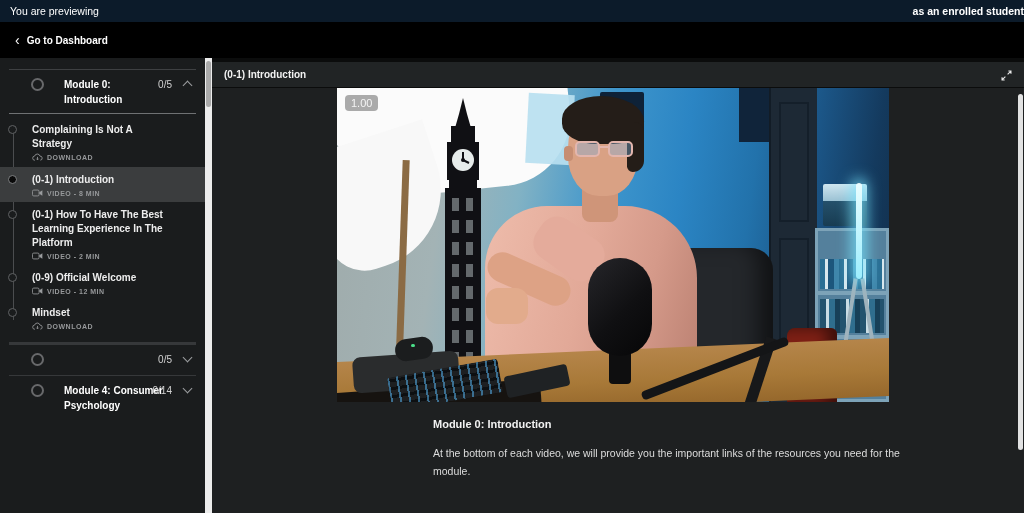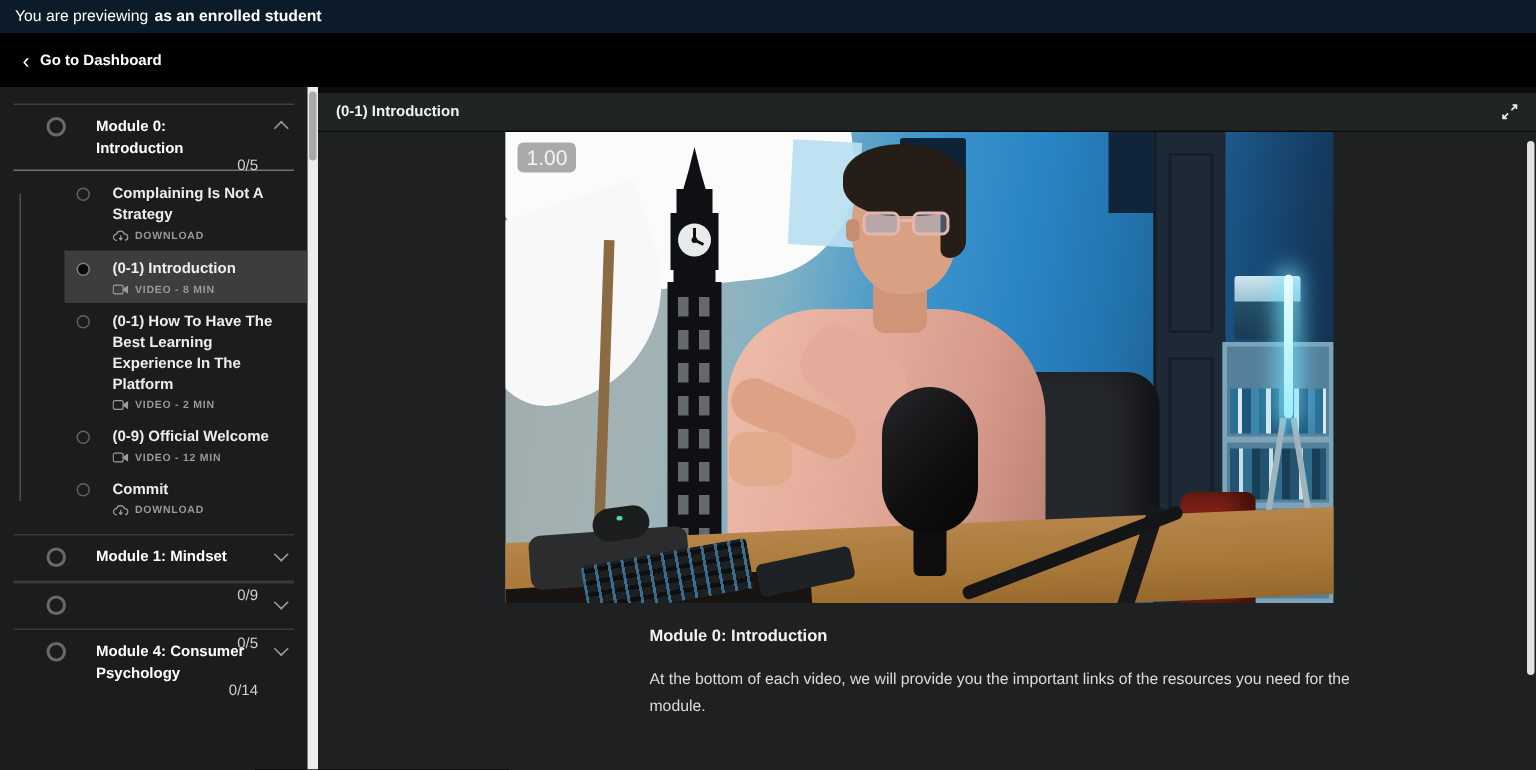--- a/index.html
+++ b/index.html
@@ -3,21 +3,21 @@
 <meta charset="utf-8">
 <style>
   * { margin:0; padding:0; box-sizing:border-box; }
   html,body { width:1024px; height:513px; overflow:hidden; background:#000;
     font-family:"Liberation Sans", sans-serif; }
   .stage { position:relative; width:1024px; height:513px; }
 
   
   .preview-bar { position:absolute; left:0; top:0; width:1024px; height:22px;
     background:#0c1b2a; color:#fff; display:flex; align-items:center;
-    padding-left:10px; font-size:10.5px; }
+    padding-left:10px; font-size:10.5px;justify-content:space-between; }
   .preview-bar b { margin-left:4px; }
 
   
   .app-header { position:absolute; left:0; top:22px; width:1024px; height:36px;
     background:#000; color:#fff; display:flex; align-items:center; }
   .back-link { display:flex; align-items:center; gap:7px; margin-left:15px;
     cursor:pointer; }
   .back-chevron { font-size:14px; line-height:10px; color:#fff; }
   .back-label { font-size:10px; font-weight:bold; }
   .app-title { position:absolute; left:0; right:0; text-align:center;
@@ -29,30 +29,30 @@
   .divider { border-top:1px solid #36383a; margin:0 9px; }
   .divider.bright { border-top:1px solid #6f7173; }
   .top-partial { height:12px; border-bottom:1px solid #3e4042; margin:0 9px; }
 
   .module-head { position:relative; padding:7px 12px 6px 64px; cursor:pointer;
     min-height:30px; }
   .m-circle { position:absolute; left:31px; top:8px; width:13px; height:13px;
     border:2px solid #68696b; border-radius:50%; }
   .m-title { font-size:10px; font-weight:bold; line-height:15px; max-width:100px; }
   .m-progress { position:absolute; right:33px; top:9px; font-size:10px;
-    color:#d2d2d2;margin-top:26px; }
+    color:#d2d2d2; }
   .chev { position:absolute; right:14px; width:7px; height:7px;
     border-right:1.5px solid #9c9ea0; border-bottom:1.5px solid #9c9ea0; }
   .chev.down { top:9px; transform:rotate(45deg); }
   .chev.up { top:12px; transform:rotate(-135deg); }
 
   .lessons { position:relative; padding:3px 0 6px; }
   .rail { position:absolute; left:12.5px; top:15px; bottom:22px; width:1.5px;
     background:#4b4d4f; z-index:1; }
-  .lesson { position:relative; padding:6px 12px 5px 32px; cursor:pointer; z-index:2;margin-left:43px; }
+  .lesson { position:relative; padding:6px 12px 5px 32px; cursor:pointer; z-index:2; }
   .lesson.current { background:#3b3d3e; }
   .l-circle { position:absolute; left:8px; top:8px; width:9px; height:9px;
     border:1.5px solid #606264; border-radius:50%; background:#1a1c1d; z-index:3; }
   .lesson.current .l-circle { background:#0a0a0a; border-color:#7e8082; }
   .l-title { font-size:10px; font-weight:bold; color:#ededed; line-height:14px;
     max-width:142px; }
   .l-meta { display:flex; align-items:center; gap:4px; margin-top:2px;
     font-size:7px; font-weight:bold; letter-spacing:.5px; color:#97999b; }
   .l-meta svg { display:block; }
 
@@ -178,21 +178,21 @@
     transform:rotate(-21deg); border-radius:4px; }
   .boom2 { left:416px; top:248px; width:11px; height:84px; background:#17181a;
     transform:rotate(18deg); }
   .mic-neck { left:272px; top:262px; width:22px; height:34px; background:#0e0e0f;
     border-radius:4px; }
   .mic { left:251px; top:170px; width:64px; height:98px;
     background:linear-gradient(135deg,#26262a 0%,#101012 55%,#060607 100%);
     border-radius:32px; }
 
   .speed-badge { left:8px; top:7px; padding:2px 6px;
-    background:rgba(150,150,150,.8); color:#f4f4f4; font-size:14px;
+    background:rgba(150,150,150,.8); color:#f4f4f4; font-size:11px;
     border-radius:4px; cursor:pointer; }
 
   
   .desc { position:absolute; left:221px; top:330px; width:488px; color:#e6e6e6; }
   .desc-heading { font-size:11px; font-weight:bold; color:#f2f2f2; }
   .desc-body { margin-top:14px; font-size:10.5px; line-height:1.75; color:#dcdcdc; }
 
   
   .footer-bar { position:absolute; left:0; bottom:0; width:812px; height:28px;
     background:#1a1c1d; border-top:1px solid #000; display:flex;
@@ -277,41 +277,33 @@
             <svg width="11" height="8" viewBox="0 0 12 8">
                 <rect x="0.5" y="0.8" width="7.2" height="6.4" rx="1.4" fill="none" stroke="#9a9c9e" stroke-width="0.9"></rect>
                 <path d="M8 3.2L11.3 1v6L8 4.8z" fill="#9a9c9e"></path>
               </svg>
             <span>VIDEO - 12 MIN</span>
           </div>
         </div>
 
         <div class="lesson">
           <span class="l-circle"></span>
-          <div class="l-title">Commit</div>
+          <div class="l-title">Mindset</div>
           <div class="l-meta">
             <svg width="11" height="9" viewBox="0 0 12 9">
                 <path d="M3.2 7.5a2.3 2.3 0 01-.3-4.6A3 3 0 018.7 3a2 2 0 01.4 4.4" fill="none" stroke="#9a9c9e" stroke-width="0.9"></path>
                 <path d="M6 3.8v3M4.8 5.8L6 7.1l1.2-1.3" stroke="#9a9c9e" stroke-width="0.9" fill="none"></path>
               </svg>
             <span>DOWNLOAD</span>
           </div>
         </div>
       </div>
     </section>
 
     <div class="divider"></div>
-    <section>
-      <div class="module-head">
-        <span class="m-circle"></span>
-        <div class="m-title">Module 1: Mindset</div>
-        <span class="m-progress">0/9</span>
-        <span class="chev down"></span>
-      </div>
-    </section>
 
     <div class="divider"></div>
 
     <div class="divider"></div>
     <section>
       <div class="module-head">
         <span class="m-circle"></span>
         <span class="m-progress">0/5</span>
         <span class="chev down"></span>
       </div>

